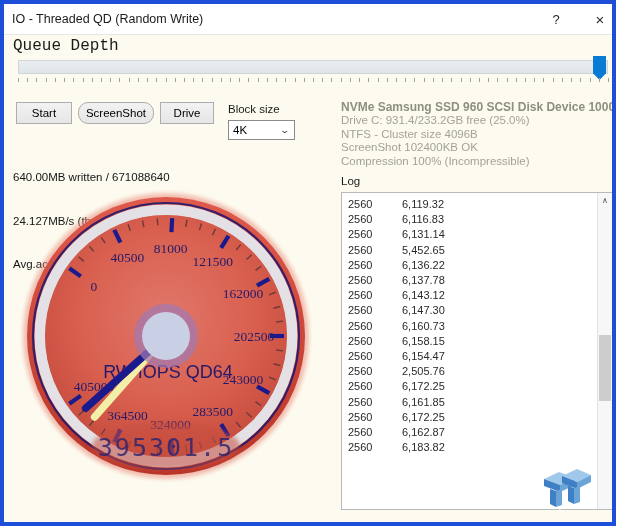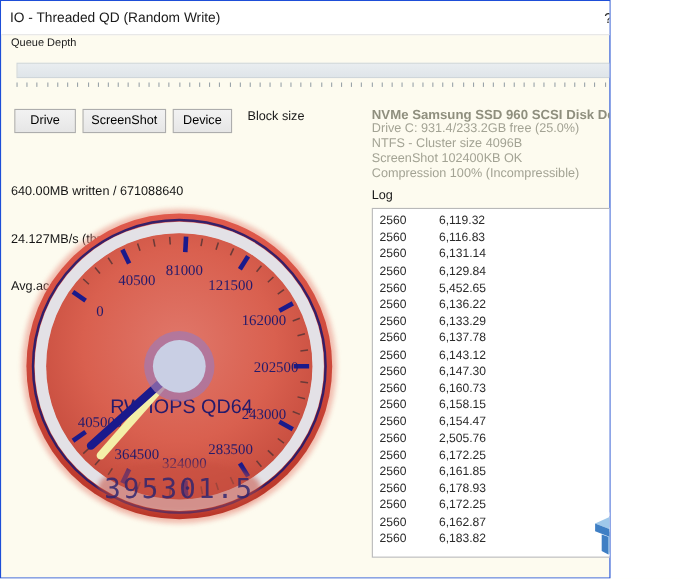--- a/index.html
+++ b/index.html
@@ -3,24 +3,24 @@
 <meta charset="utf-8">
 <title>IO - Threaded QD (Random Write)</title>
 <style>
   html,body{margin:0;padding:0;background:#fff;}
   body{
     font-family:"Liberation Sans", sans-serif;
     -webkit-font-smoothing:antialiased;
   }
   #app{
     position:relative;
-    width:555px;height:526px;
+    width:616px;height:526px;
     box-sizing:border-box;
     background:#fdfbef;
-    border:1px solid #1d4ed8;
+    border:4px solid #1d4ed8;
     overflow:hidden;
   }
 
   
   .titlebar{
     position:absolute;left:0;top:0;width:618px;height:30px;
     background:#ffffff;
     border-bottom:1px solid #e6e6e6;
     display:flex;align-items:center;
   }
@@ -32,21 +32,21 @@
   .cap-btn{
     width:44px;height:30px;display:flex;align-items:center;justify-content:center;
     font-size:14px;color:#2b2b2b;cursor:default;
   }
   .cap-btn.help{font-size:13px;}
   .cap-btn.close{font-size:15px;font-weight:300;}
 
   
   .qd-label{
     position:absolute;left:9px;top:33px;
-    font-size:10px;color:#1a1a1a;
+    font-size:16px;color:#1a1a1a;font-family:Liberation Mono, monospace;
   }
   .slider-wrap{
     position:absolute;left:9px;top:52px;width:599px;height:30px;
   }
   .slider-track{
     position:absolute;left:5px;top:4px;width:590px;height:14px;
     background:linear-gradient(#e9edf0,#dfe5e9);
     border:1px solid #cfd6da;box-sizing:border-box;
   }
   .slider-thumb{
@@ -64,21 +64,21 @@
   
   .btn{
     position:absolute;top:98px;height:22px;
     background:linear-gradient(#f2f2f2,#e6e6e6);
     border:1px solid #adadad;
     font-size:11.5px;color:#000;
     display:flex;align-items:center;justify-content:center;
     cursor:default;box-sizing:border-box;
   }
   #btn-start{left:12px;width:56px;}
-  #btn-screenshot{left:74px;width:76px;}
+  #btn-screenshot{left:74px;width:76px;border-radius:10px;}
   #btn-update{left:156px;width:54px;}
 
   .blocksize-label{
     position:absolute;left:224px;top:99px;font-size:11.5px;color:#1a1a1a;
   }
   .combo{
     position:absolute;left:224px;top:116px;width:67px;height:20px;
     background:#fff;border:1px solid #8a8a8a;box-sizing:border-box;
     display:flex;align-items:center;
   }
@@ -228,25 +228,29 @@
         <i style="left: 534.688px;"></i>
         <i style="left: 543.906px;"></i>
         <i style="left: 553.125px;"></i>
         <i style="left: 562.344px;"></i>
         <i style="left: 571.562px;"></i>
         <i style="left: 580.781px;"></i>
         <i style="left: 590px;"></i>
       </div>
   </div>
 
-  <div class="btn" id="btn-start">Drive</div>
+  <div class="btn" id="btn-start">Start</div>
   <div class="btn" id="btn-screenshot">ScreenShot</div>
-  <div class="btn" id="btn-update">Device</div>
+  <div class="btn" id="btn-update">Drive</div>
 
   <div class="blocksize-label">Block size</div>
+  <div class="combo">
+    <span class="val">4K</span>
+    <span class="chev">⌄</span>
+  </div>
 
   <div class="stats">
     <div>640.00MB written / 671088640</div>
     <div>24.127MB/s (thread) - 1,544.146MB/s total</div>
     <div>Avg.access time (response time) 0.162 ms</div>
   </div>
 
   <div class="dev">
     <div class="dev-title">NVMe Samsung SSD 960 SCSI Disk Device 1000GB/1B</div>
     <div class="dev-line">Drive C: 931.4/233.2GB free (25.0%)</div>
@@ -254,34 +258,31 @@
     <div class="dev-line">ScreenShot 102400KB OK</div>
     <div class="dev-line">Compression 100% (Incompressible)</div>
   </div>
 
   <div class="log-label">Log</div>
   <div class="logbox">
     <div class="log-list" id="log-list">
         <div class="log-row"><span class="c1">2560</span><span>6,119.32</span></div>
         <div class="log-row"><span class="c1">2560</span><span>6,116.83</span></div>
         <div class="log-row"><span class="c1">2560</span><span>6,131.14</span></div>
-        <div class="log-row"><span class="c1">2560</span><span>6,129.84</span></div>
         <div class="log-row"><span class="c1">2560</span><span>5,452.65</span></div>
         <div class="log-row"><span class="c1">2560</span><span>6,136.22</span></div>
-        <div class="log-row"><span class="c1">2560</span><span>6,133.29</span></div>
         <div class="log-row"><span class="c1">2560</span><span>6,137.78</span></div>
         <div class="log-row"><span class="c1">2560</span><span>6,143.12</span></div>
         <div class="log-row"><span class="c1">2560</span><span>6,147.30</span></div>
         <div class="log-row"><span class="c1">2560</span><span>6,160.73</span></div>
         <div class="log-row"><span class="c1">2560</span><span>6,158.15</span></div>
         <div class="log-row"><span class="c1">2560</span><span>6,154.47</span></div>
         <div class="log-row"><span class="c1">2560</span><span>2,505.76</span></div>
         <div class="log-row"><span class="c1">2560</span><span>6,172.25</span></div>
         <div class="log-row"><span class="c1">2560</span><span>6,161.85</span></div>
-        <div class="log-row"><span class="c1">2560</span><span>6,178.93</span></div>
         <div class="log-row"><span class="c1">2560</span><span>6,172.25</span></div>
         <div class="log-row"><span class="c1">2560</span><span>6,162.87</span></div>
         <div class="log-row"><span class="c1">2560</span><span>6,183.82</span></div>
       </div>
     <div class="scrollbar">
       <div class="sb-up">∧</div>
       <div class="sb-thumb"></div>
     </div>
   </div>
 

